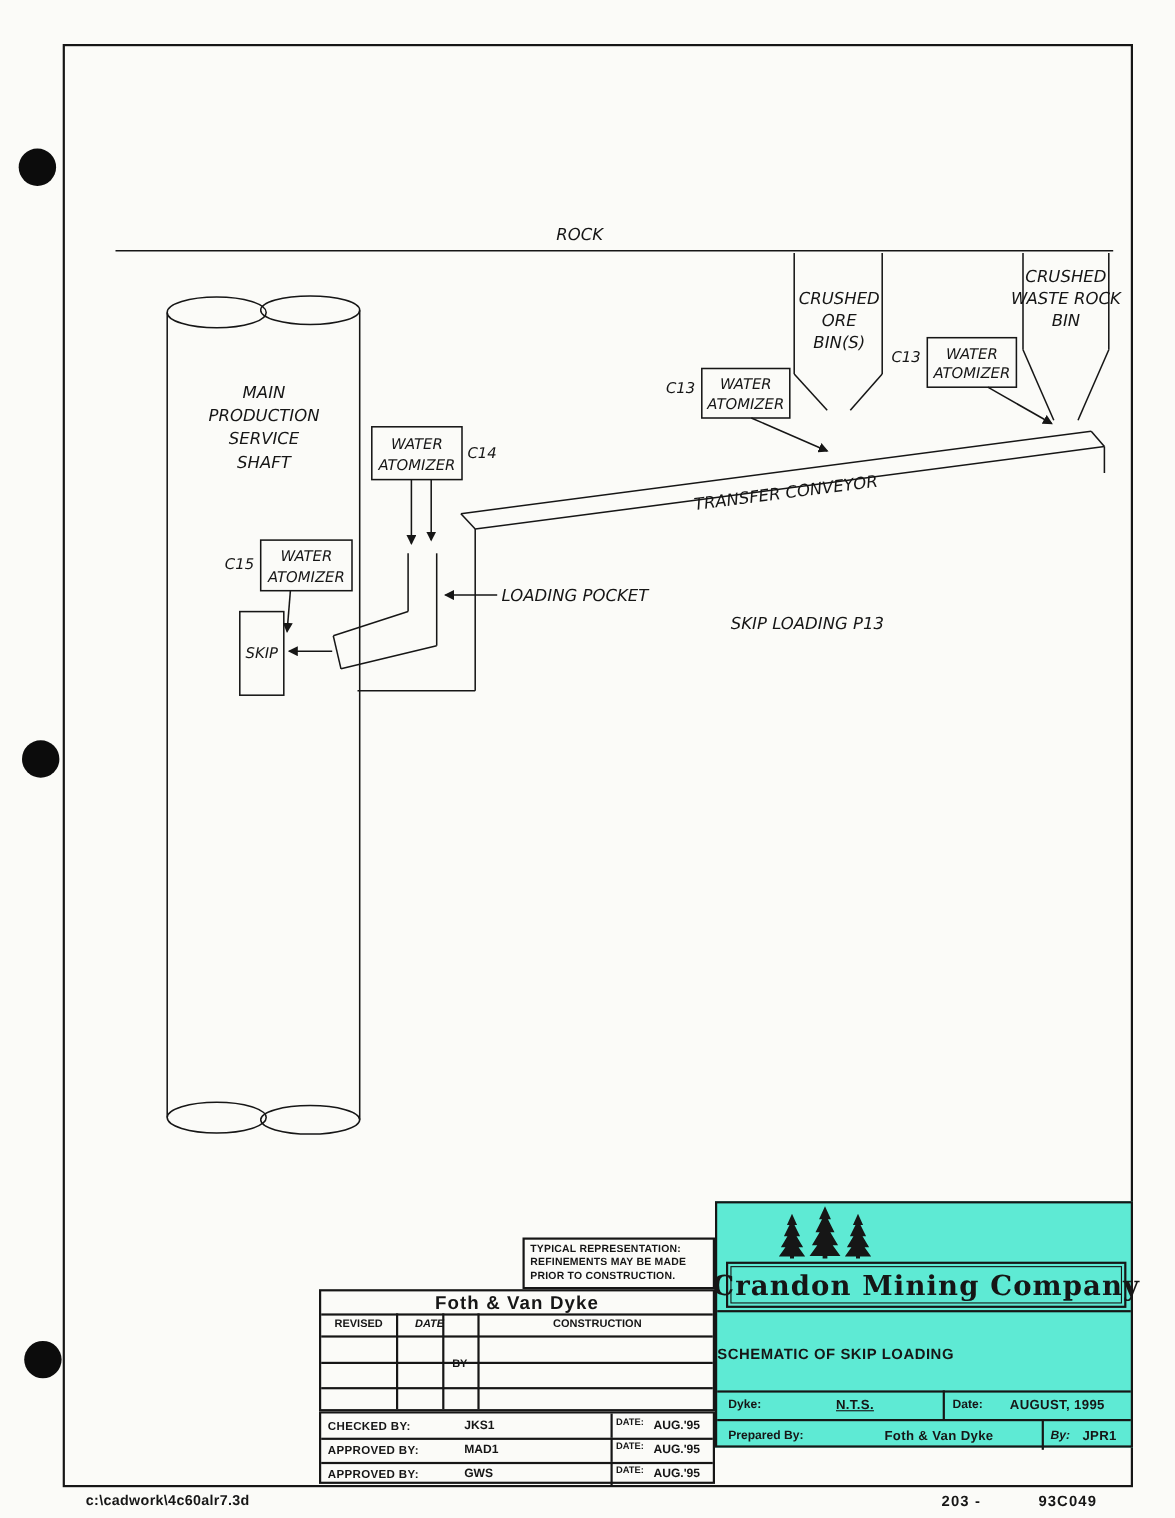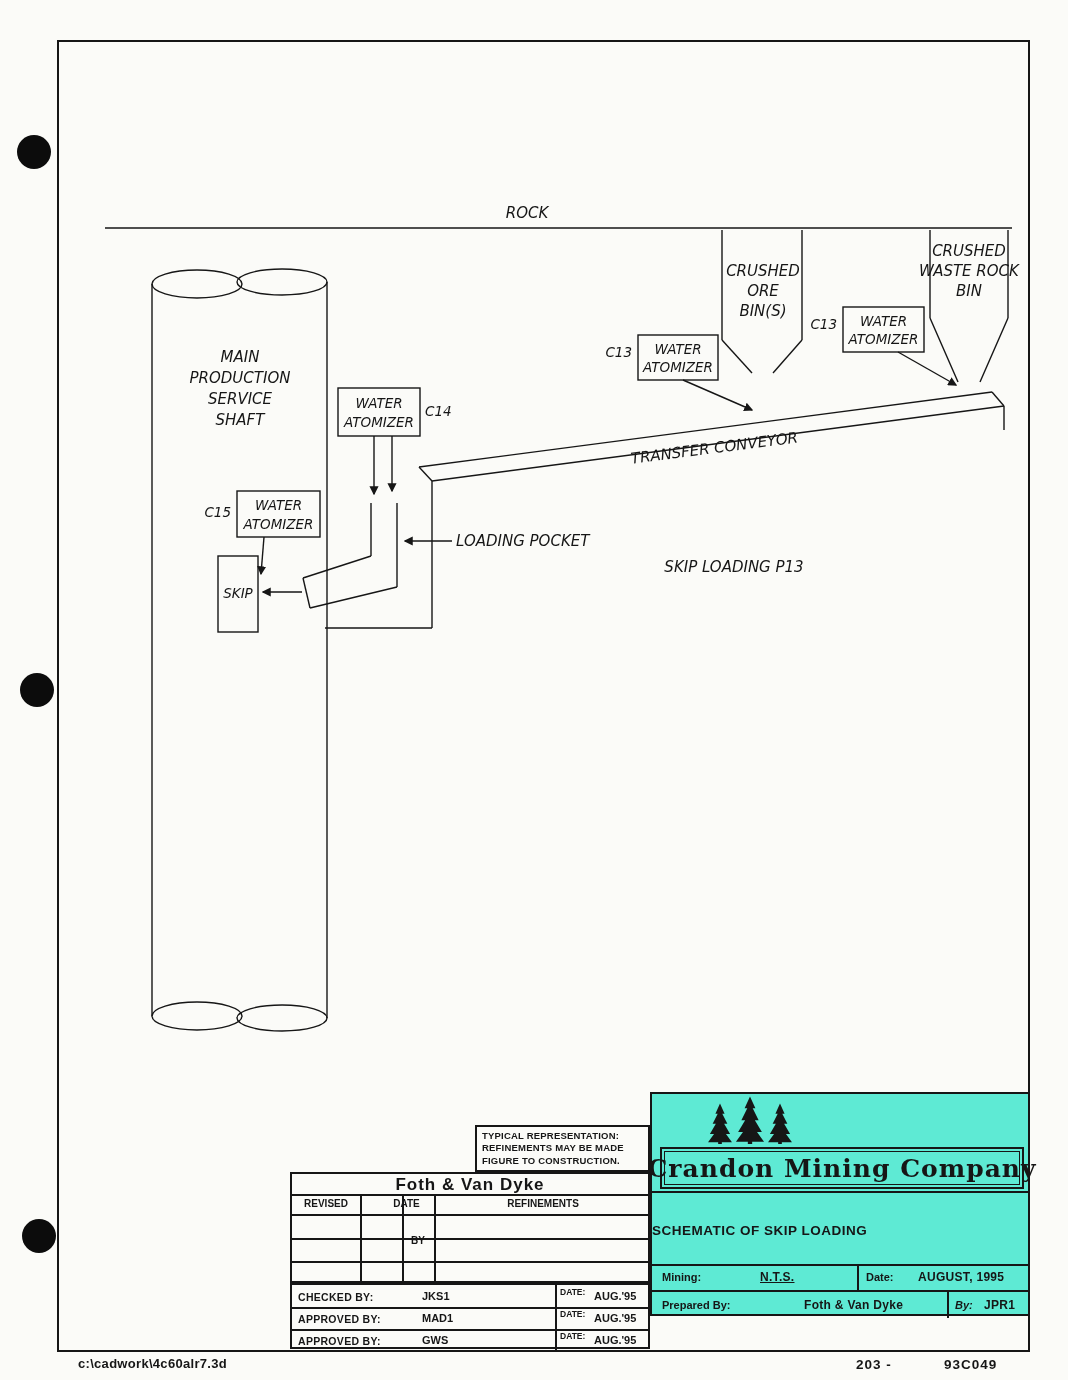--- a/index.html
+++ b/index.html
@@ -156,36 +156,36 @@
   <text class="dt" x="715" y="453" text-anchor="middle" transform="rotate(-7.3 715 453)">TRANSFER CONVEYOR</text>
 
   <text class="dt" x="456" y="546" text-anchor="start">LOADING POCKET</text>
   <text class="dt" x="734" y="572" text-anchor="middle">SKIP LOADING P13</text>
   <text class="dts" x="238" y="598" text-anchor="middle">SKIP</text>
 </svg>
 
 <div class="abs" id="note-box">
   <div>TYPICAL REPRESENTATION:</div>
   <div>REFINEMENTS MAY BE MADE</div>
-  <div>FIGURE TO CONSTRUCTION.</div>
+  <div>PRIOR TO CONSTRUCTION.</div>
 </div>
 
 <div class="abs" id="rev-table">
   <div class="firm">Foth &amp; Van Dyke</div>
   <div class="hl" style="top:20px;"></div>
   <div class="hl" style="top:40px;"></div>
   <div class="hl" style="top:64px;"></div>
   <div class="hl" style="top:87px;"></div>
   <div class="vl" style="left:68px;"></div>
   <div class="vl" style="left:110px;"></div>
   <div class="vl" style="left:142px;"></div>
   <div class="colh" style="left:0;width:68px;">REVISED</div>
-  <div class="colh" style="left:84px;width:61px;">DATE</div>
+  <div class="colh" style="left:68px;width:61px;font-style:italic;">DATE</div>
   <div class="colh" style="left:110px;width:32px;margin-top:37px;">BY</div>
-  <div class="colh" style="left:142px;width:218px;">REFINEMENTS</div>
+  <div class="colh" style="left:142px;width:218px;">CONSTRUCTION</div>
 </div>
 
 <div class="abs" id="approvals">
   <div class="arow" style="top:0;">
     <span class="albl">CHECKED BY:</span>
     <span class="aname">JKS1</span>
     <span class="adiv"></span>
     <span class="adlbl">DATE:</span>
     <span class="adval">AUG.'95</span>
   </div>
@@ -224,21 +224,21 @@
 
   <div id="company-box">
     <div id="company-inner">Crandon Mining Company</div>
   </div>
 
   <div class="hl" style="top:97px;"></div>
 
   <div id="fig-sub">SCHEMATIC OF SKIP LOADING</div>
 
   <div class="hl" style="top:170px; height:2px;"></div>
-  <span class="tb-lbl" style="left:10px; top:177px;">Mining:</span>
+  <span class="tb-lbl" style="left:10px; top:177px;">Dyke:</span>
   <span class="tb-val" style="left:108px; top:176px;text-decoration:underline;">N.T.S.</span>
   <div class="vlr" style="left:205px; top:170px; height:26px;"></div>
   <span class="tb-lbl" style="left:214px; top:177px;">Date:</span>
   <span class="tb-val" style="left:266px; top:176px;">AUGUST, 1995</span>
 
   <div class="hl" style="top:196px; height:2px;"></div>
   <span class="tb-lbl" style="left:10px; top:205px;">Prepared By:</span>
   <span class="tb-val" style="left:152px; top:204px;">Foth &amp; Van Dyke</span>
   <div class="vlr" style="left:295px; top:196px; height:28px;"></div>
   <span class="tb-lbl" style="left:303px; top:205px;font-style:italic;">By:</span>

